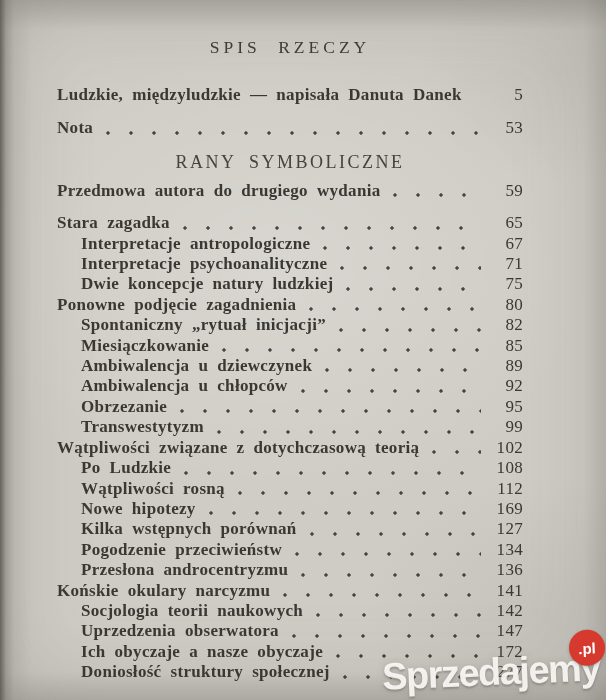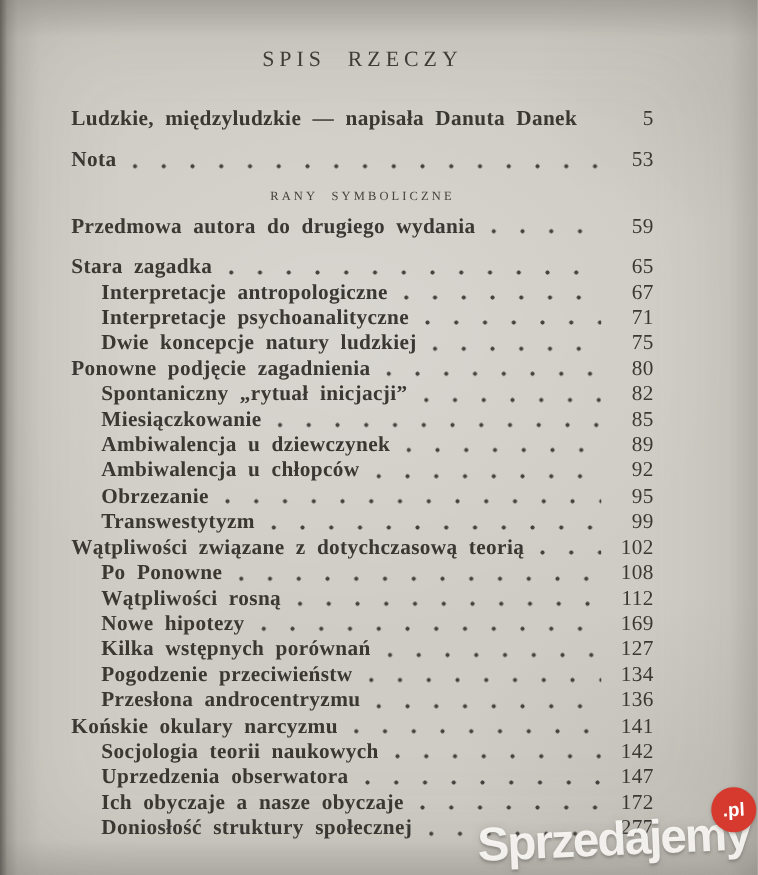--- a/index.html
+++ b/index.html
@@ -27,21 +27,21 @@
     margin-top: 37px;
     font-size: 17.5px;
     letter-spacing: 4px;
     word-spacing: 9px;
     color: #3e3c37;
   }
   .front-list { margin-top: 27px; }
   .front-list .toc-row { margin-bottom: 13px; }
   .section-heading {
     text-align: center;
-    font-size: 10px;
+    font-size: 18px;
     letter-spacing: 2.5px;
     word-spacing: 6px;
     margin: 7px 0 8px 0;
     color: #45433d;
   }
   .toc-row {
     display: flex;
     align-items: baseline;
     font-size: 17px;
     line-height: 20.4px;
@@ -174,21 +174,21 @@
     <span class="toc-label">Transwestytyzm</span>
     <span class="dot-leader"></span>
     <span class="toc-pagenum">99</span>
   </div>
       <div class="toc-row">
     <span class="toc-label">Wątpliwości związane z dotychczasową teorią</span>
     <span class="dot-leader"></span>
     <span class="toc-pagenum">102</span>
   </div>
       <div class="toc-row indent-1">
-    <span class="toc-label">Po Ponowne</span>
+    <span class="toc-label">Po Ludzkie</span>
     <span class="dot-leader"></span>
     <span class="toc-pagenum">108</span>
   </div>
       <div class="toc-row indent-1">
     <span class="toc-label">Wątpliwości rosną</span>
     <span class="dot-leader"></span>
     <span class="toc-pagenum">112</span>
   </div>
       <div class="toc-row indent-1">
     <span class="toc-label">Nowe hipotezy</span>

